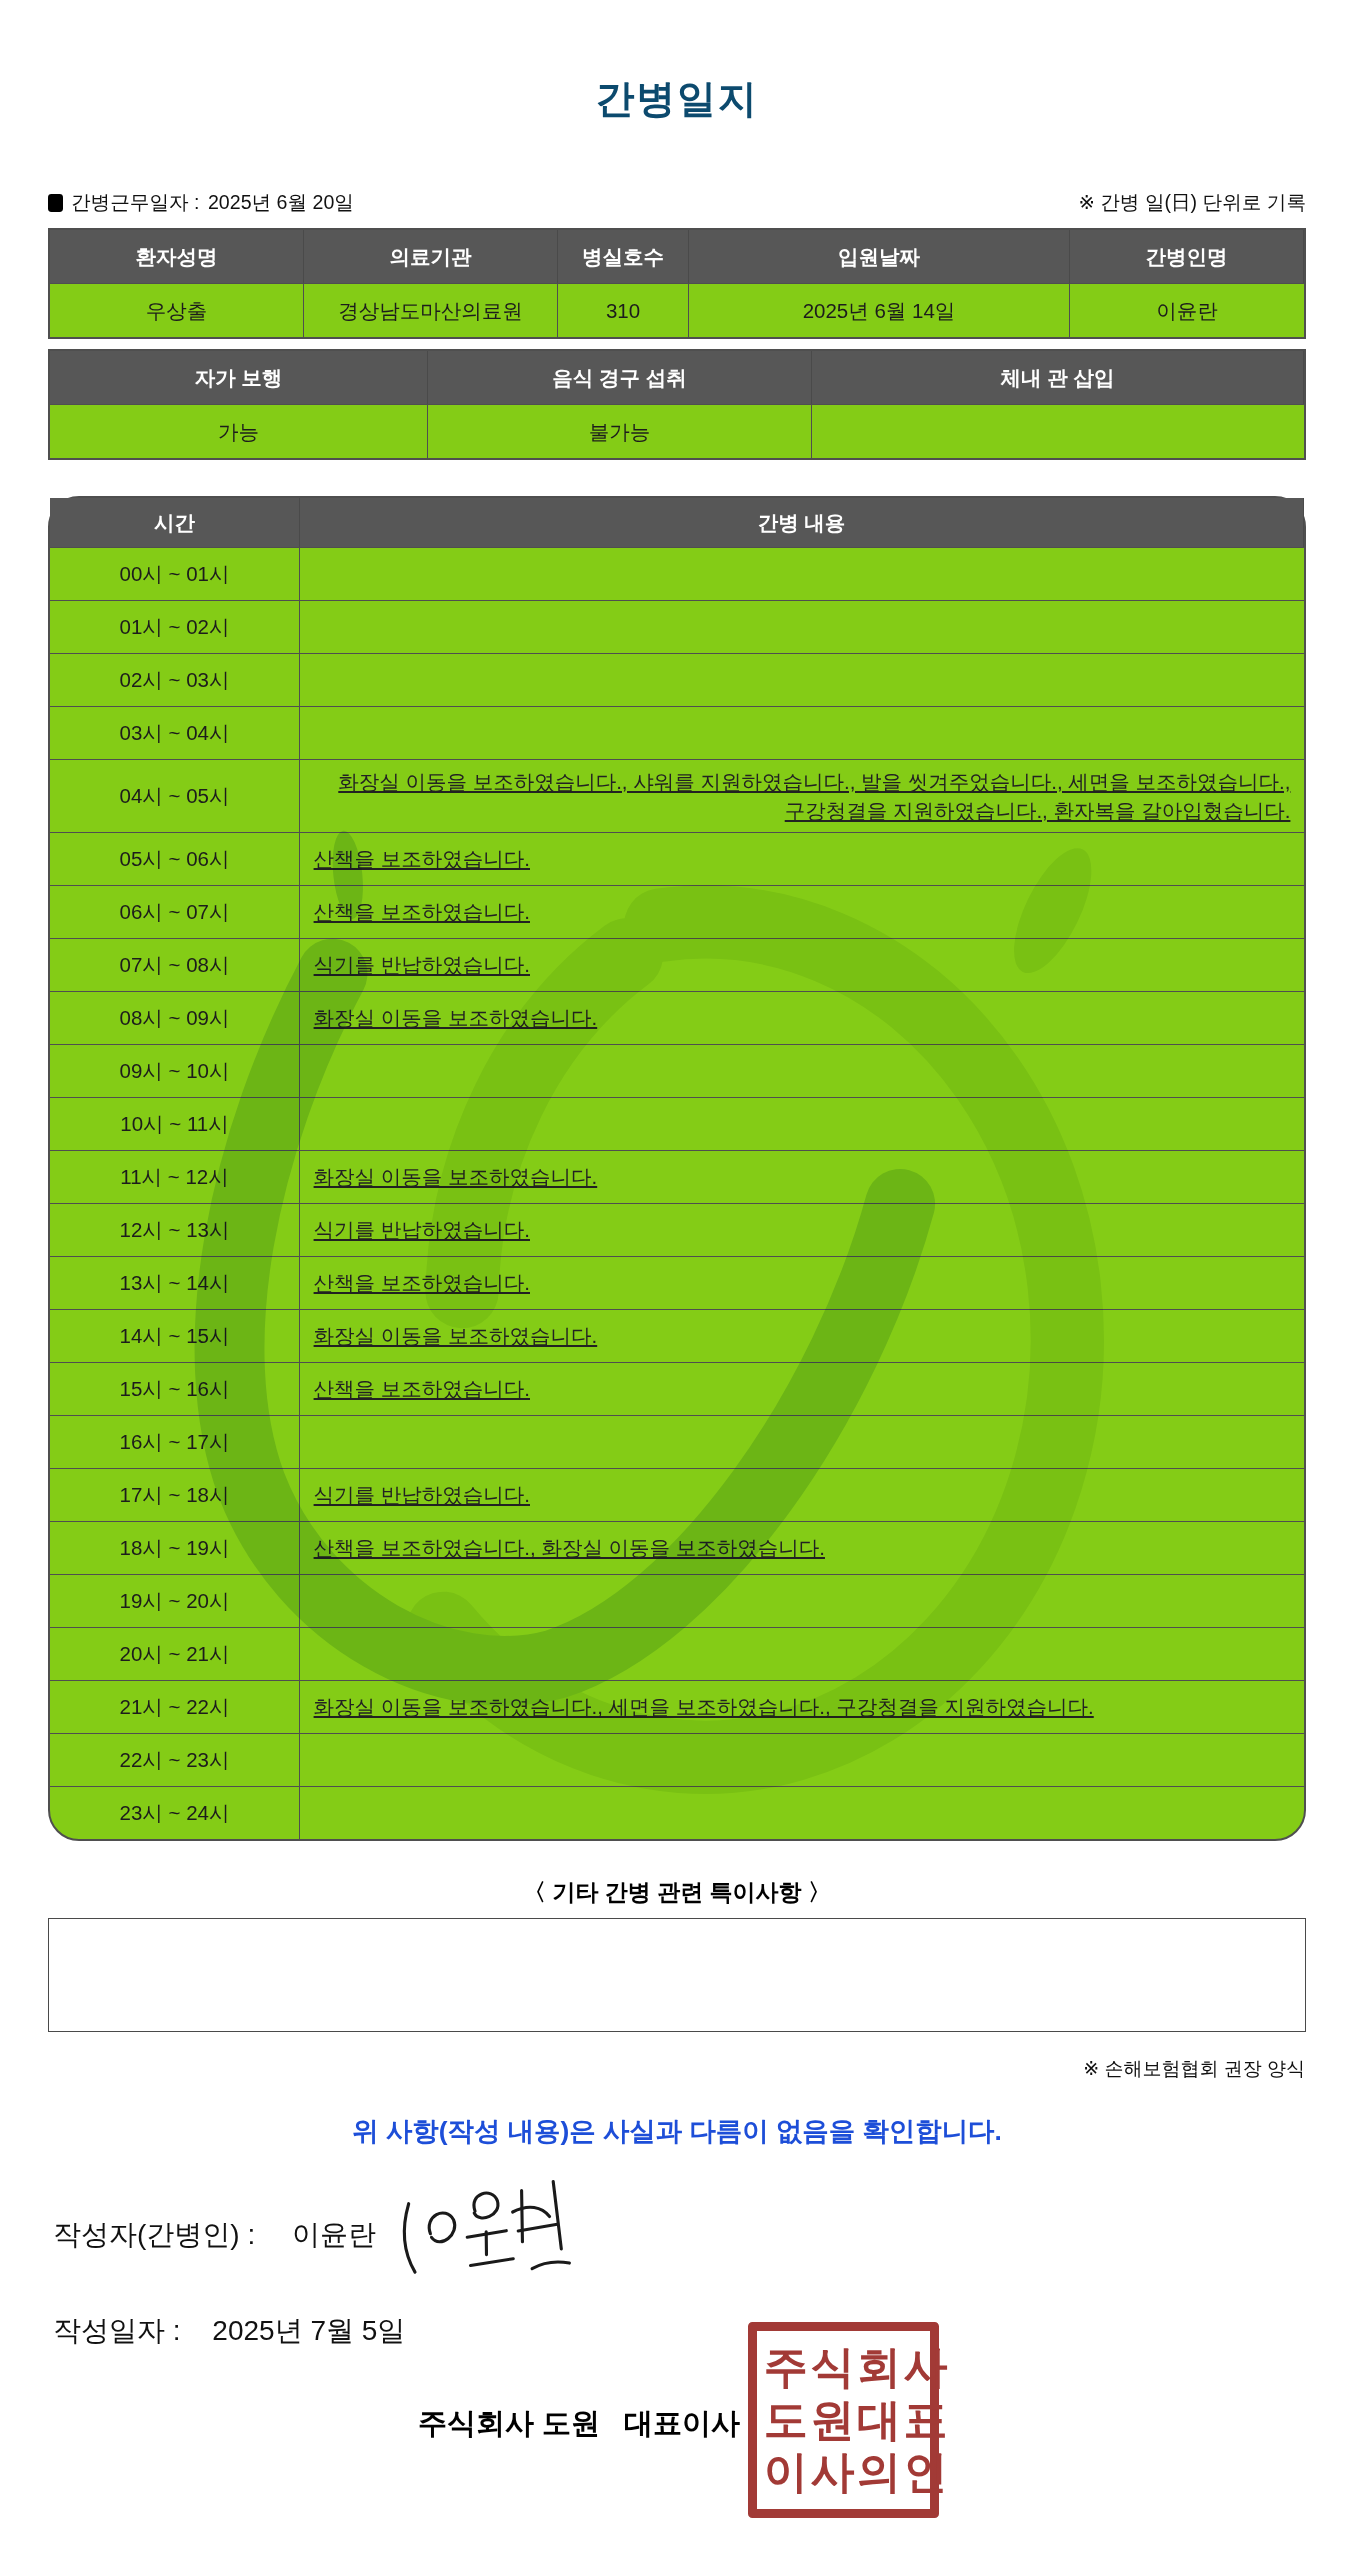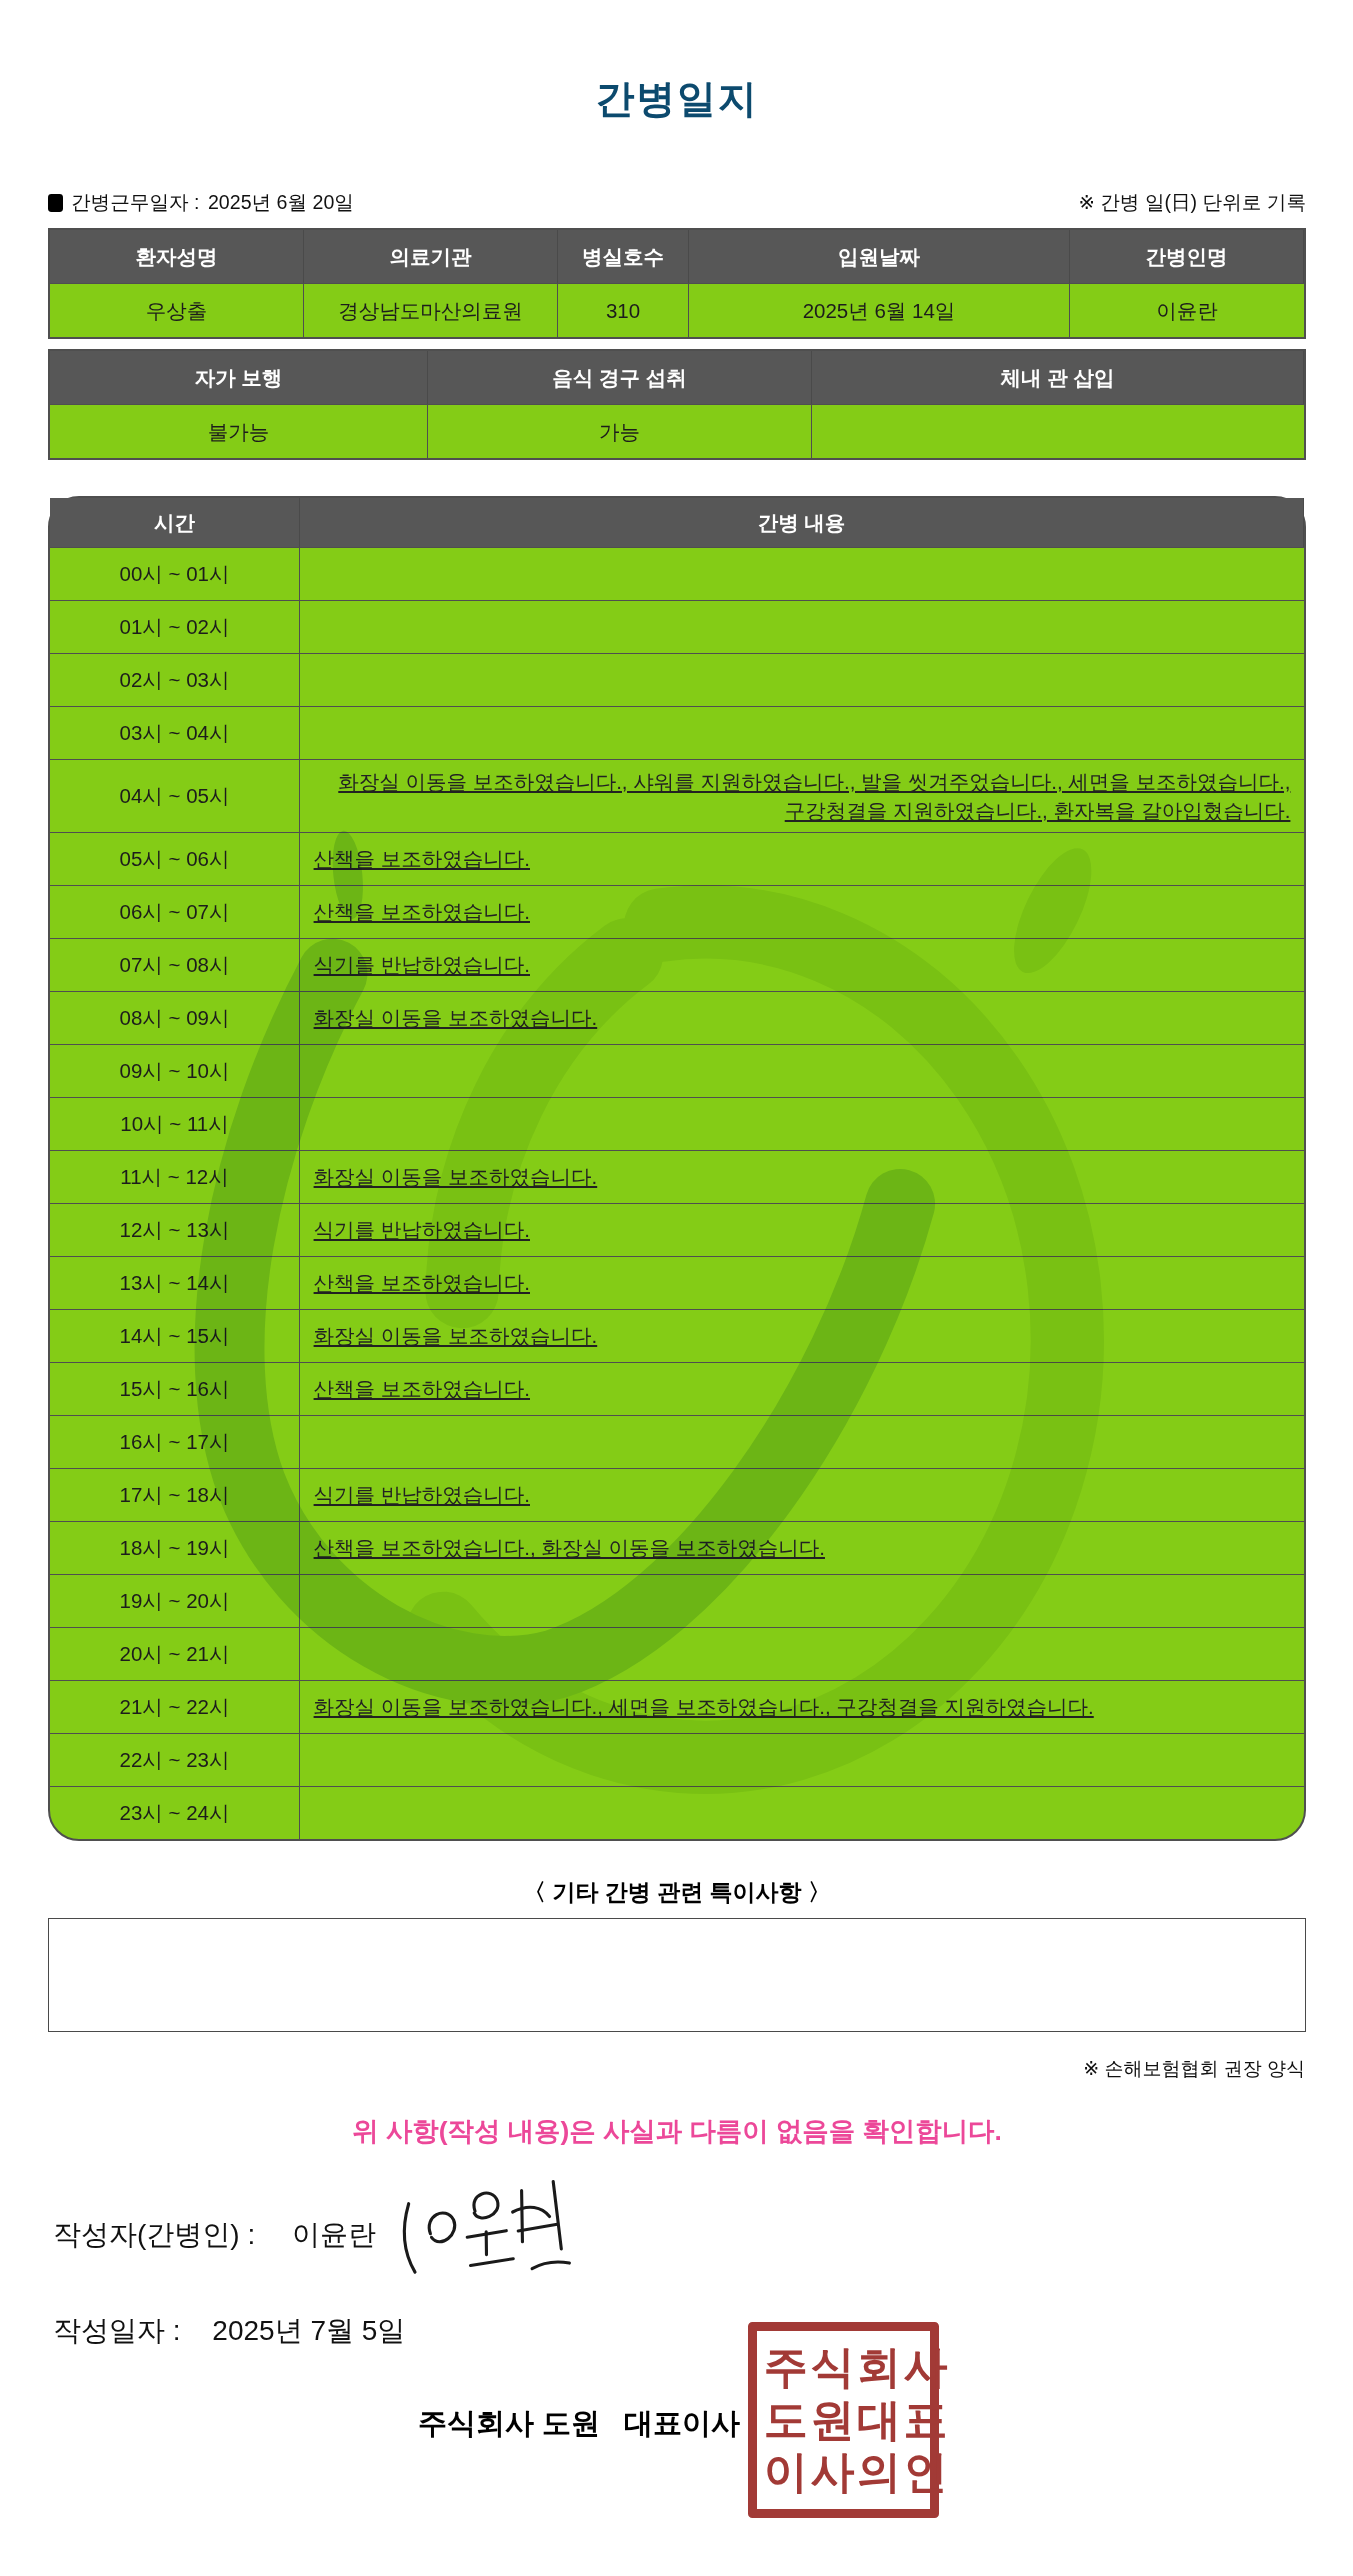--- a/index.html
+++ b/index.html
@@ -66,21 +66,21 @@
   }
   .notes-box{
     position:absolute;top:1918px;left:48px;width:1258px;height:114px;
     border:1.7px solid #4a4a4a;box-sizing:border-box;background:#fff;
   }
   .form-note{
     position:absolute;top:2056px;right:49px;font-size:19px;color:#111;
   }
   .confirm-line{
     position:absolute;top:2114px;left:0;width:100%;text-align:center;
-    font-size:26.4px;font-weight:bold;color:#ec4899;
+    font-size:26.4px;font-weight:bold;color:#1d4ed8;
   }
   
   .writer-line{position:absolute;top:2216px;left:53px;font-size:28px;color:#111;}
   .writer-line .name{margin-left:29px;}
   .date-line{position:absolute;top:2312px;left:53px;font-size:28px;color:#111;}
   .date-line .val{margin-left:24px;}
   .signature{position:absolute;left:394px;top:2179px;transform:rotate(-3deg);}
   .company-line{
     position:absolute;top:2404px;left:418px;font-size:29px;font-weight:bold;color:#000;
   }
@@ -132,22 +132,22 @@
     </div>
   </div>
 
   <div class="grid-table t2" style="top:349px;">
     <div class="g-row head-row">
       <div class="cell">자가 보행</div>
       <div class="cell">음식 경구 섭취</div>
       <div class="cell">체내 관 삽입</div>
     </div>
     <div class="g-row">
+      <div class="cell">가능</div>
       <div class="cell">불가능</div>
-      <div class="cell">가능</div>
       <div class="cell"></div>
     </div>
   </div>
 
   <div class="grid-table t3">
     <div class="head-row">
       <div class="cell">시간</div>
       <div class="cell">간병 내용</div>
     </div>
     <div>

